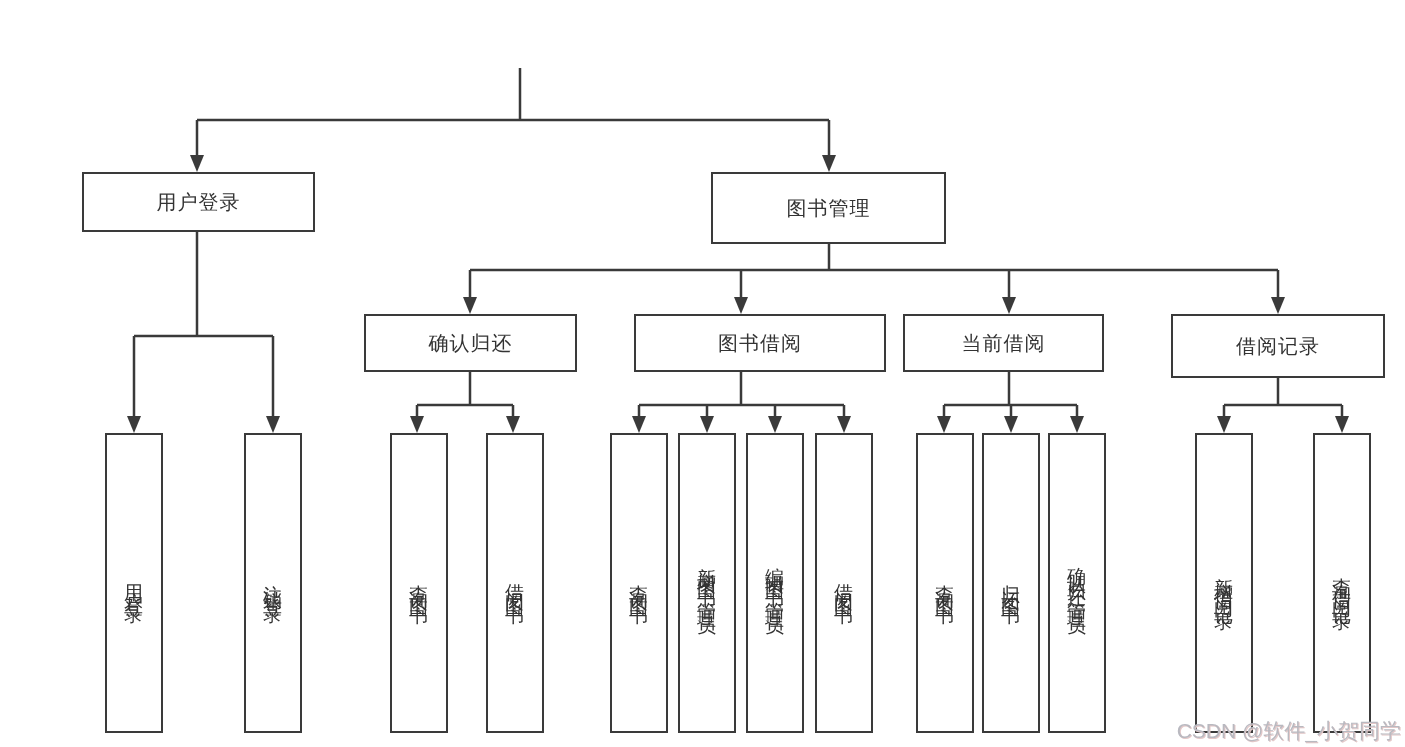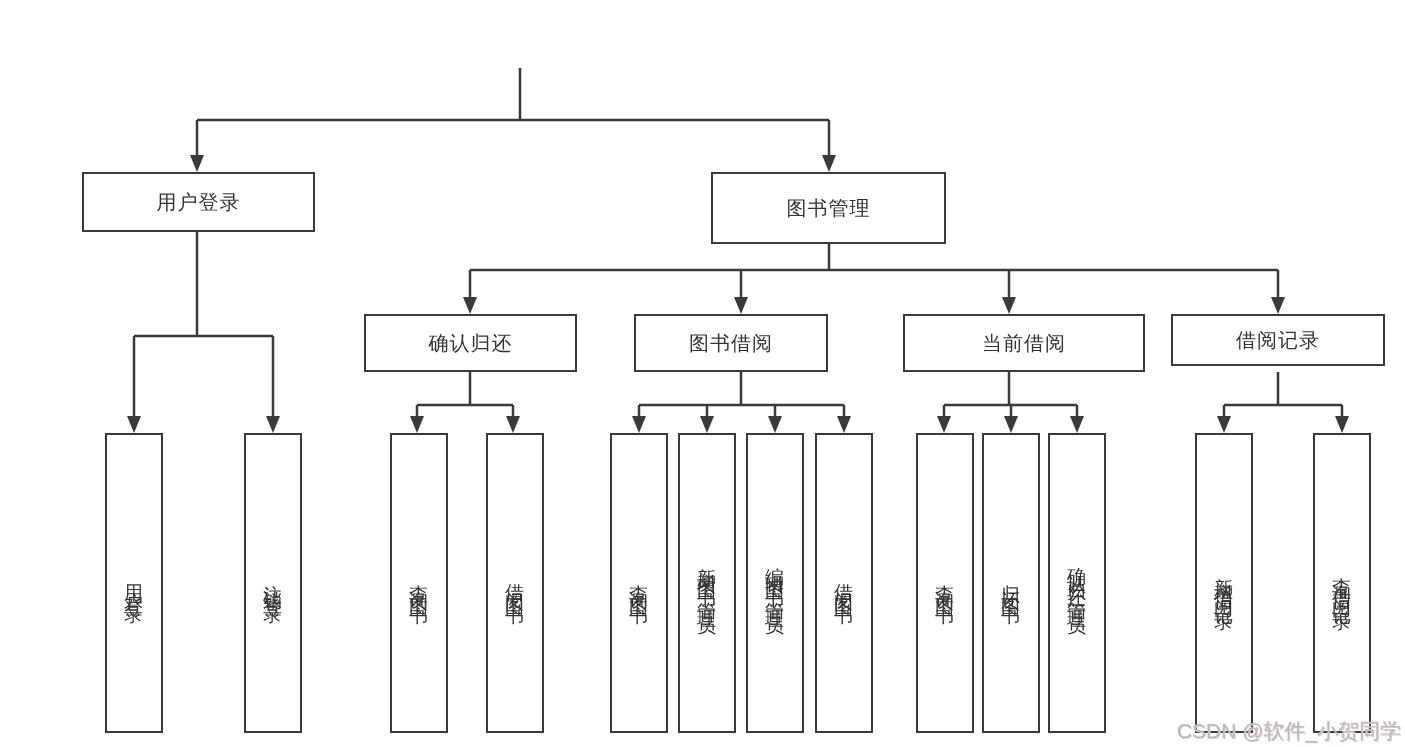--- a/index.html
+++ b/index.html
@@ -99,23 +99,23 @@
       <polygon points="1217,416 1231,416 1224,433"></polygon>
       <polygon points="1335,416 1349,416 1342,433"></polygon>
     </g>
   </svg>
 
 
   <div class="node hbox" style="left:82px; top:172px; width:233px; height:60px;">用户登录</div>
   <div class="node hbox" style="left:711px; top:172px; width:235px; height:72px;">图书管理</div>
 
   <div class="node hbox" style="left:364px; top:314px; width:213px; height:58px;">确认归还</div>
-  <div class="node hbox" style="left:634px; top:314px; width:194px; height:58px;text-align:center;">图书借阅</div>
-  <div class="node hbox" style="left:903px; top:314px; width:242px; height:58px;">当前借阅</div>
-  <div class="node hbox" style="left:1171px; top:314px; width:214px; height:52px;">借阅记录</div>
+  <div class="node hbox" style="left:634px; top:314px; width:252px; height:58px;text-align:center;">图书借阅</div>
+  <div class="node hbox" style="left:903px; top:314px; width:201px; height:58px;">当前借阅</div>
+  <div class="node hbox" style="left:1171px; top:314px; width:214px; height:64px;">借阅记录</div>
 
   <div class="node vbox" style="left:105px; top:433px; width:58px; height:300px;">用户登录</div>
   <div class="node vbox" style="left:244px; top:433px; width:58px; height:300px;">注销登录</div>
 
   <div class="node vbox" style="left:390px; top:433px; width:58px; height:300px;">查询图书</div>
   <div class="node vbox" style="left:486px; top:433px; width:58px; height:300px;">借阅图书</div>
 
   <div class="node vbox" style="left:610px; top:433px; width:58px; height:300px;">查询图书</div>
   <div class="node vbox" style="left:678px; top:433px; width:58px; height:300px;">新增图书（管理员）</div>
   <div class="node vbox" style="left:746px; top:433px; width:58px; height:300px;">编辑图书（管理员）</div>

